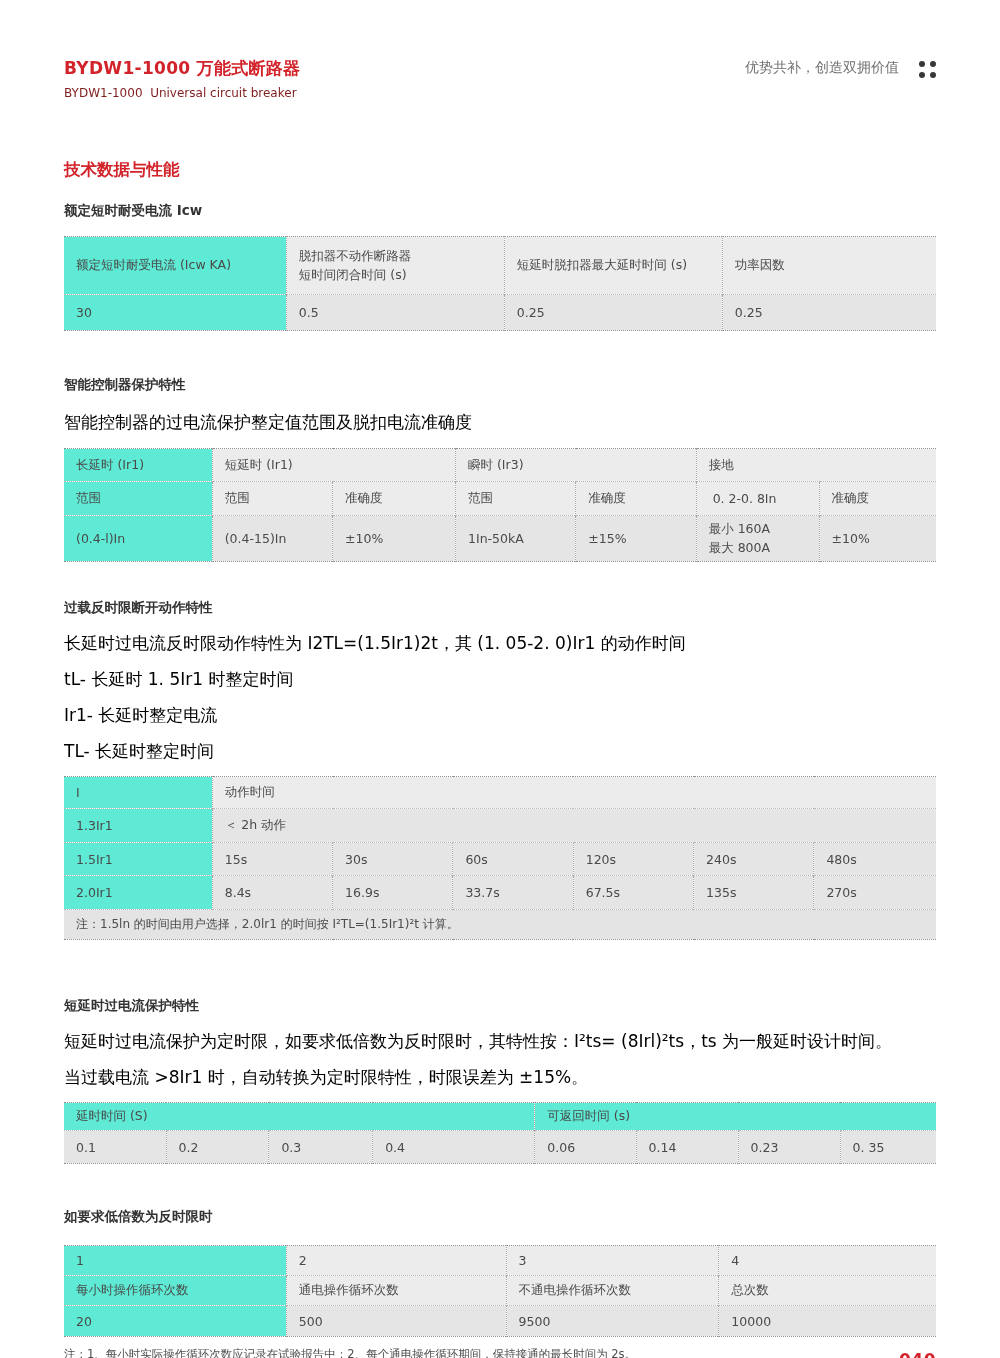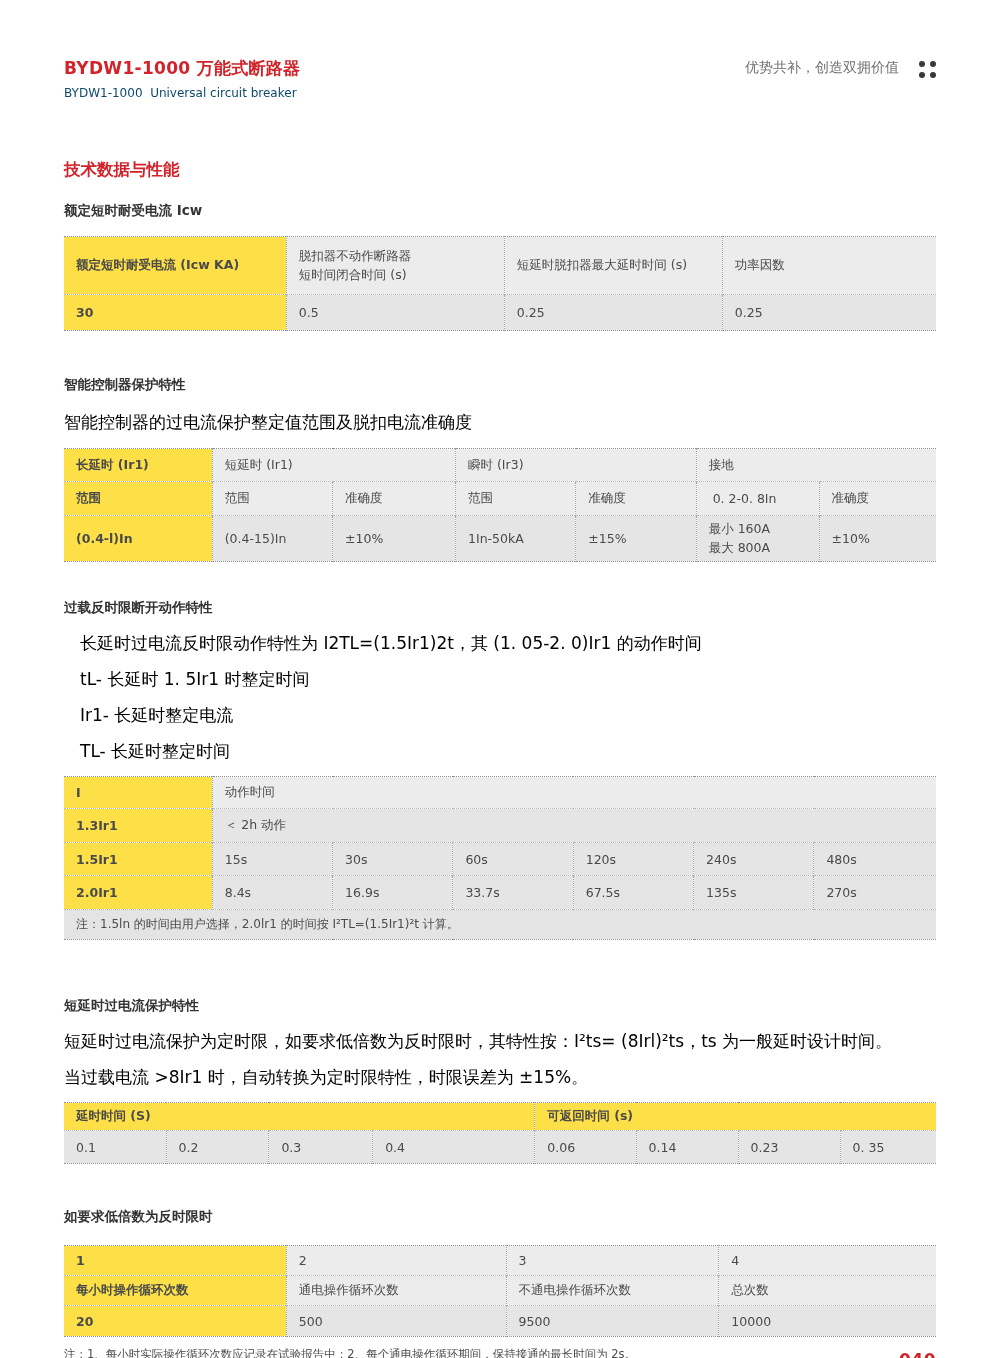--- a/index.html
+++ b/index.html
@@ -8,21 +8,21 @@
     width: 1000px; height: 1358px;
     font-family: "DejaVu Sans", sans-serif;
     color: #4a4a4a;
     overflow: hidden;
   }
   .content { padding: 0 64px; }
 
   
   .doc-header { display: flex; justify-content: space-between; align-items: flex-start; padding-top: 57px; }
   .title-cn { color: #d2232a; font-size: 17px; font-weight: bold; letter-spacing: 0.3px; }
-  .title-en { color: #0c4a6e; font-size: 12px; margin-top: 6px; white-space: pre; }
+  .title-en { color: #7f1d1d; font-size: 12px; margin-top: 6px; white-space: pre; }
   .header-right { display: flex; align-items: flex-start; gap: 20px; margin-top: 2px; }
   .slogan { color: #707070; font-size: 14px; }
   .dots-grid { display: grid; grid-template-columns: 6px 6px; grid-gap: 5px; margin-top: 2px; }
   .dots-grid i { display: block; width: 6px; height: 6px; border-radius: 50%; background: #383838; }
 
   
   .section-title { color: #d2232a; font-size: 16.5px; font-weight: bold; margin-top: 59px; }
   .sub-heading { color: #333333; font-size: 13.5px; font-weight: bold; }
   .body-line { font-size: 17px; color: #000000; }
 
@@ -31,34 +31,34 @@
     width: 100%; border-collapse: collapse; table-layout: fixed;
     border-top: 1px dotted #8f8f8f; border-bottom: 1px dotted #8f8f8f;
   }
   td {
     font-size: 12.5px; color: #4a4a4a; padding: 4px 12px;
     vertical-align: middle; border-left: 1px dotted #a6a6a6;
     overflow: hidden;
   }
   td:first-child { border-left: none; }
   tr + tr td { border-top: 1px dotted #b6b6b6; }
-  .c1 { background: #fde047; font-weight: bold; }          
+  .c1 { background: #5eead4; }          
   .th { background: #ececec; }          
   .dt { background: #e5e5e5; }          
   .note-cell { background: #e4e4e4; font-size: 12px; color: #4c4c4c; }
   .preline { white-space: pre-line; line-height: 1.45; }
 
   
   .mt-heading-icw { margin-top: 21px; }
   .mt-table-icw { margin-top: 16px; }
   .mt-heading-controller { margin-top: 45px; }
   .mt-desc-controller { margin-top: 17px; }
   .mt-table-controller { margin-top: 14px; }
   .mt-heading-overload { margin-top: 37px; }
-  .overload-lines { margin-top: 15px; margin-left: 16px; }
+  .overload-lines { margin-top: 15px; }
   .overload-lines p { margin-bottom: 13px; }
   .mt-table-overload { margin-top: 3px; }
   .mt-heading-shortdelay { margin-top: 57px; }
   .shortdelay-lines { margin-top: 15px; }
   .shortdelay-lines p { margin-bottom: 13px; }
   .mt-table-shortdelay { margin-top: 5px; }
   .mt-heading-cycles { margin-top: 44px; }
   .mt-table-cycles { margin-top: 19px; }
 
   .footer-row { display: flex; justify-content: space-between; align-items: flex-start; margin-top: 10px; }

